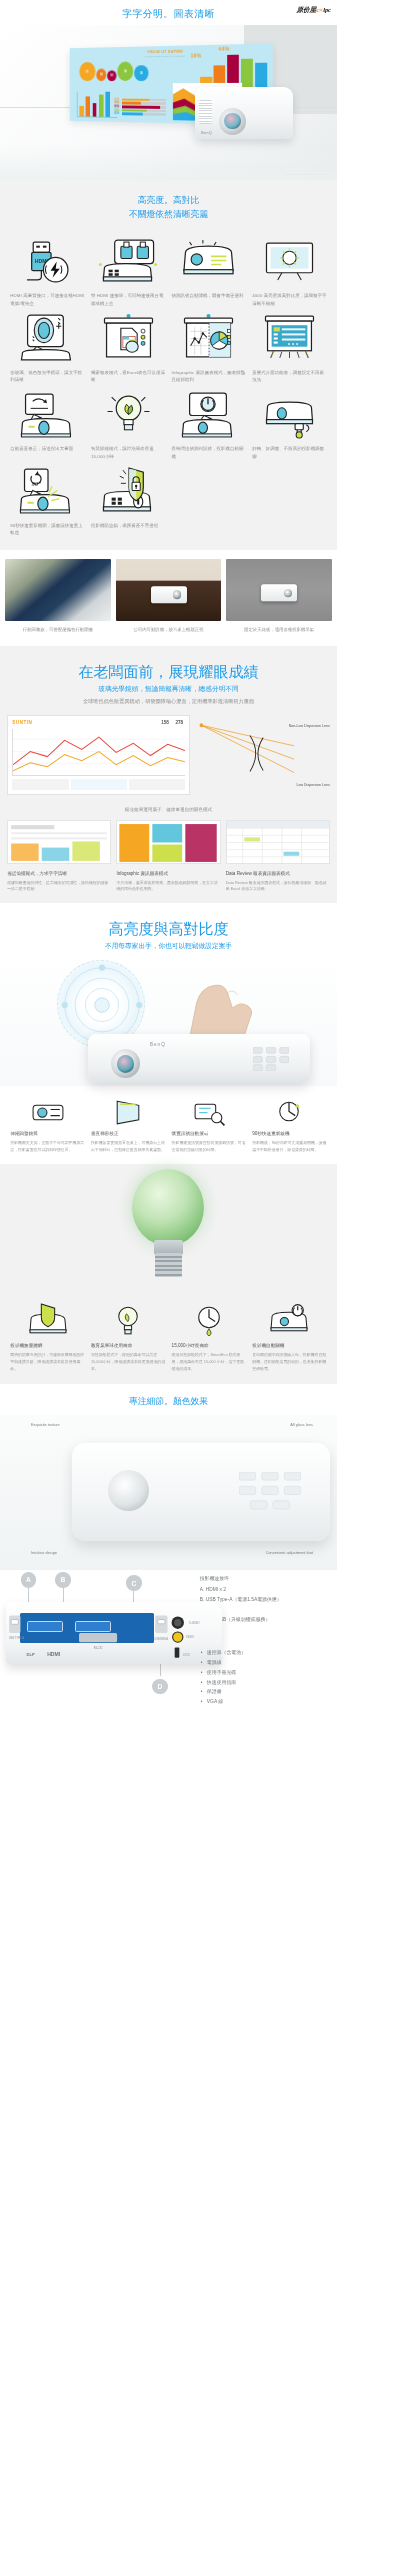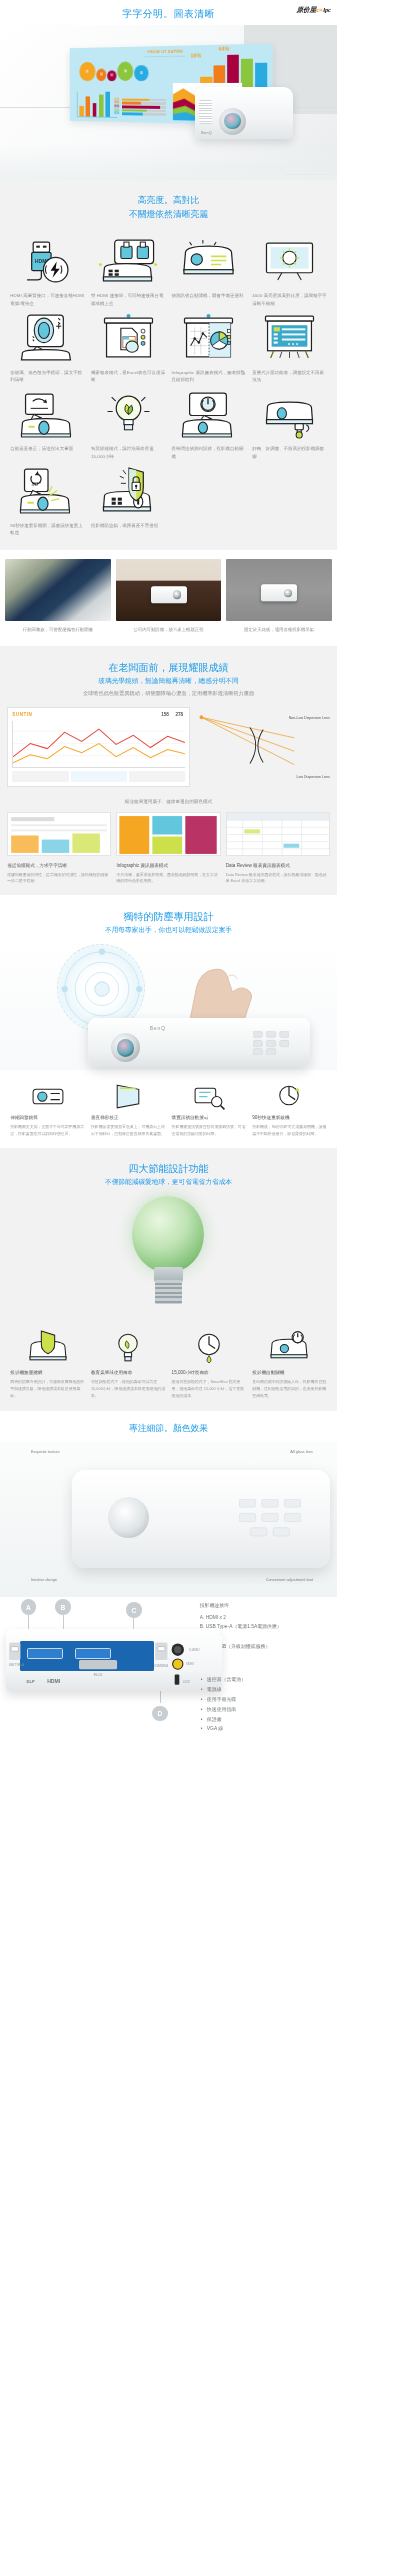--- a/index.html
+++ b/index.html
@@ -75,21 +75,21 @@
   .ph1 { background:linear-gradient(140deg,#d7dbc8 0%,#8f9b86 28%,#1d3455 46%,#24405f 60%,#cfd4d7 78%,#eef0ef 100%); }
   .ph2 { background:linear-gradient(180deg,#e6ded2 0%,#e3dacd 34%,#4a3326 36%,#3a2618 80%,#2d1d12 100%); }
   .ph3 { background:linear-gradient(180deg,#8e8e8e 0%,#9a9a9a 50%,#8a8a8a 100%); }
   .ph .mini-proj { position:absolute; left:50%; top:58%; transform:translate(-50%,-50%); width:36px; height:17.5px;
     background:linear-gradient(180deg,#fff 0%,#e6e9ea 100%); border-radius:2.6px; box-shadow:0 1.5px 3.6px rgba(0,0,0,.3);}
   .ph .mini-proj::after { content:""; position:absolute; right:5.2px; top:4.6px; width:8.2px; height:8.2px; border-radius:50%;
     background:radial-gradient(circle at 40% 35%,#fff 0%,#b9c0c3 45%,#4a5558 100%);}
 
   
   .sec-head { text-align:center; padding:13.4px 0 3.1px; background:#f2f2f2;}
-  .sec-head .t { color:#1b9ae8; font-size:10px; line-height:1.6; }
+  .sec-head .t { color:#1b9ae8; font-size:15px; line-height:1.6; }
   .sec-head .s { color:#8e8e8e; font-size:5.2px; line-height:1.9; padding-top:2.1px;}
 
   
   .lenspanel { background:#f2f2f2; padding:5.2px 7.2px 9.3px; }
   .lensbox { display:flex; gap:7.2px; }
   .chartshot { width:58%; background:#fff; border:0.5px solid #e2e2e2; padding:4.1px; position:relative; }
   .chartshot .hd { font-size:4.6px; color:#f0a22e; font-weight:bold; letter-spacing:0.5px;}
   .chartshot .nums { position:absolute; right:6.2px; top:4.1px; font-size:4.6px; color:#555;}
   .chartshot .nums b { margin-left:5.2px; }
   .linewrap { height:47px; position:relative; margin-top:4.1px; border-left:0.5px solid #ddd; border-bottom:0.5px solid #ddd;}
@@ -645,21 +645,21 @@
       <div class="h">Infographic 資訊圖表模式</div>
       <div class="p">不只清晰，處置求色彩明亮。圖表顏色鮮豔明亮，在文字清晰的同時色彩也明亮。</div>
     </div>
     <div class="tc">
       <div class="h">Data Review 報表資訊圖表模式</div>
       <div class="p">Data Review 報表資訊圖表模式，讓你能看清細節、顏色效果 Excel 表格字字清晰。</div>
     </div>
   </div>
 
   <div class="sec-head" style="background:#fff">
-    <div class="t">獨特的防塵專用設計</div>
+    <div class="t">高亮度與高對比度</div>
     <div class="t" style="font-size:6.7px">不用每專家出手，你也可以輕鬆做設定案手</div>
   </div>
 
   <div class="handsec">
     <div class="handart">
       <div class="menuwheel">
         <svg width="88" height="88" viewBox="0 0 170 170">
             <g fill="none" stroke="#a9d9ec" stroke-width="1">
               <circle cx="85" cy="85" r="72"></circle>
               <circle cx="85" cy="85" r="52"></circle>
@@ -741,24 +741,20 @@
             <circle cx="35" cy="28" r="18" fill="#fff" stroke="#222" stroke-width="2"></circle>
             <path d="M35,10 v18 l12,8" stroke="#222" stroke-width="2.4" fill="none"></path>
             <path d="M52,12 l4,8 l-9,0Z" fill="#cde04b"></path>
           </svg>
       </div>
       <div class="h">90秒快速重新啟機</div>
       <div class="p">投影機後，90秒內即可完成重新開機，讓會議不中斷快速進行，節省寶貴的時間。</div>
     </div>
   </div>
 
-  <div class="sec-head">
-    <div class="t">四大節能設計功能</div>
-    <div class="t" style="font-size:6.7px">不僅節能減碳愛地球，更可省電省力省成本</div>
-  </div>
   <div class="bulbsec">
     <div class="bulbart">
       <div class="bulb">
         <div class="glass"></div>
         <div class="neck"></div>
         <div class="screw"></div>
       </div>
     </div>
     <div class="ecorow">
       <div class="eco">

